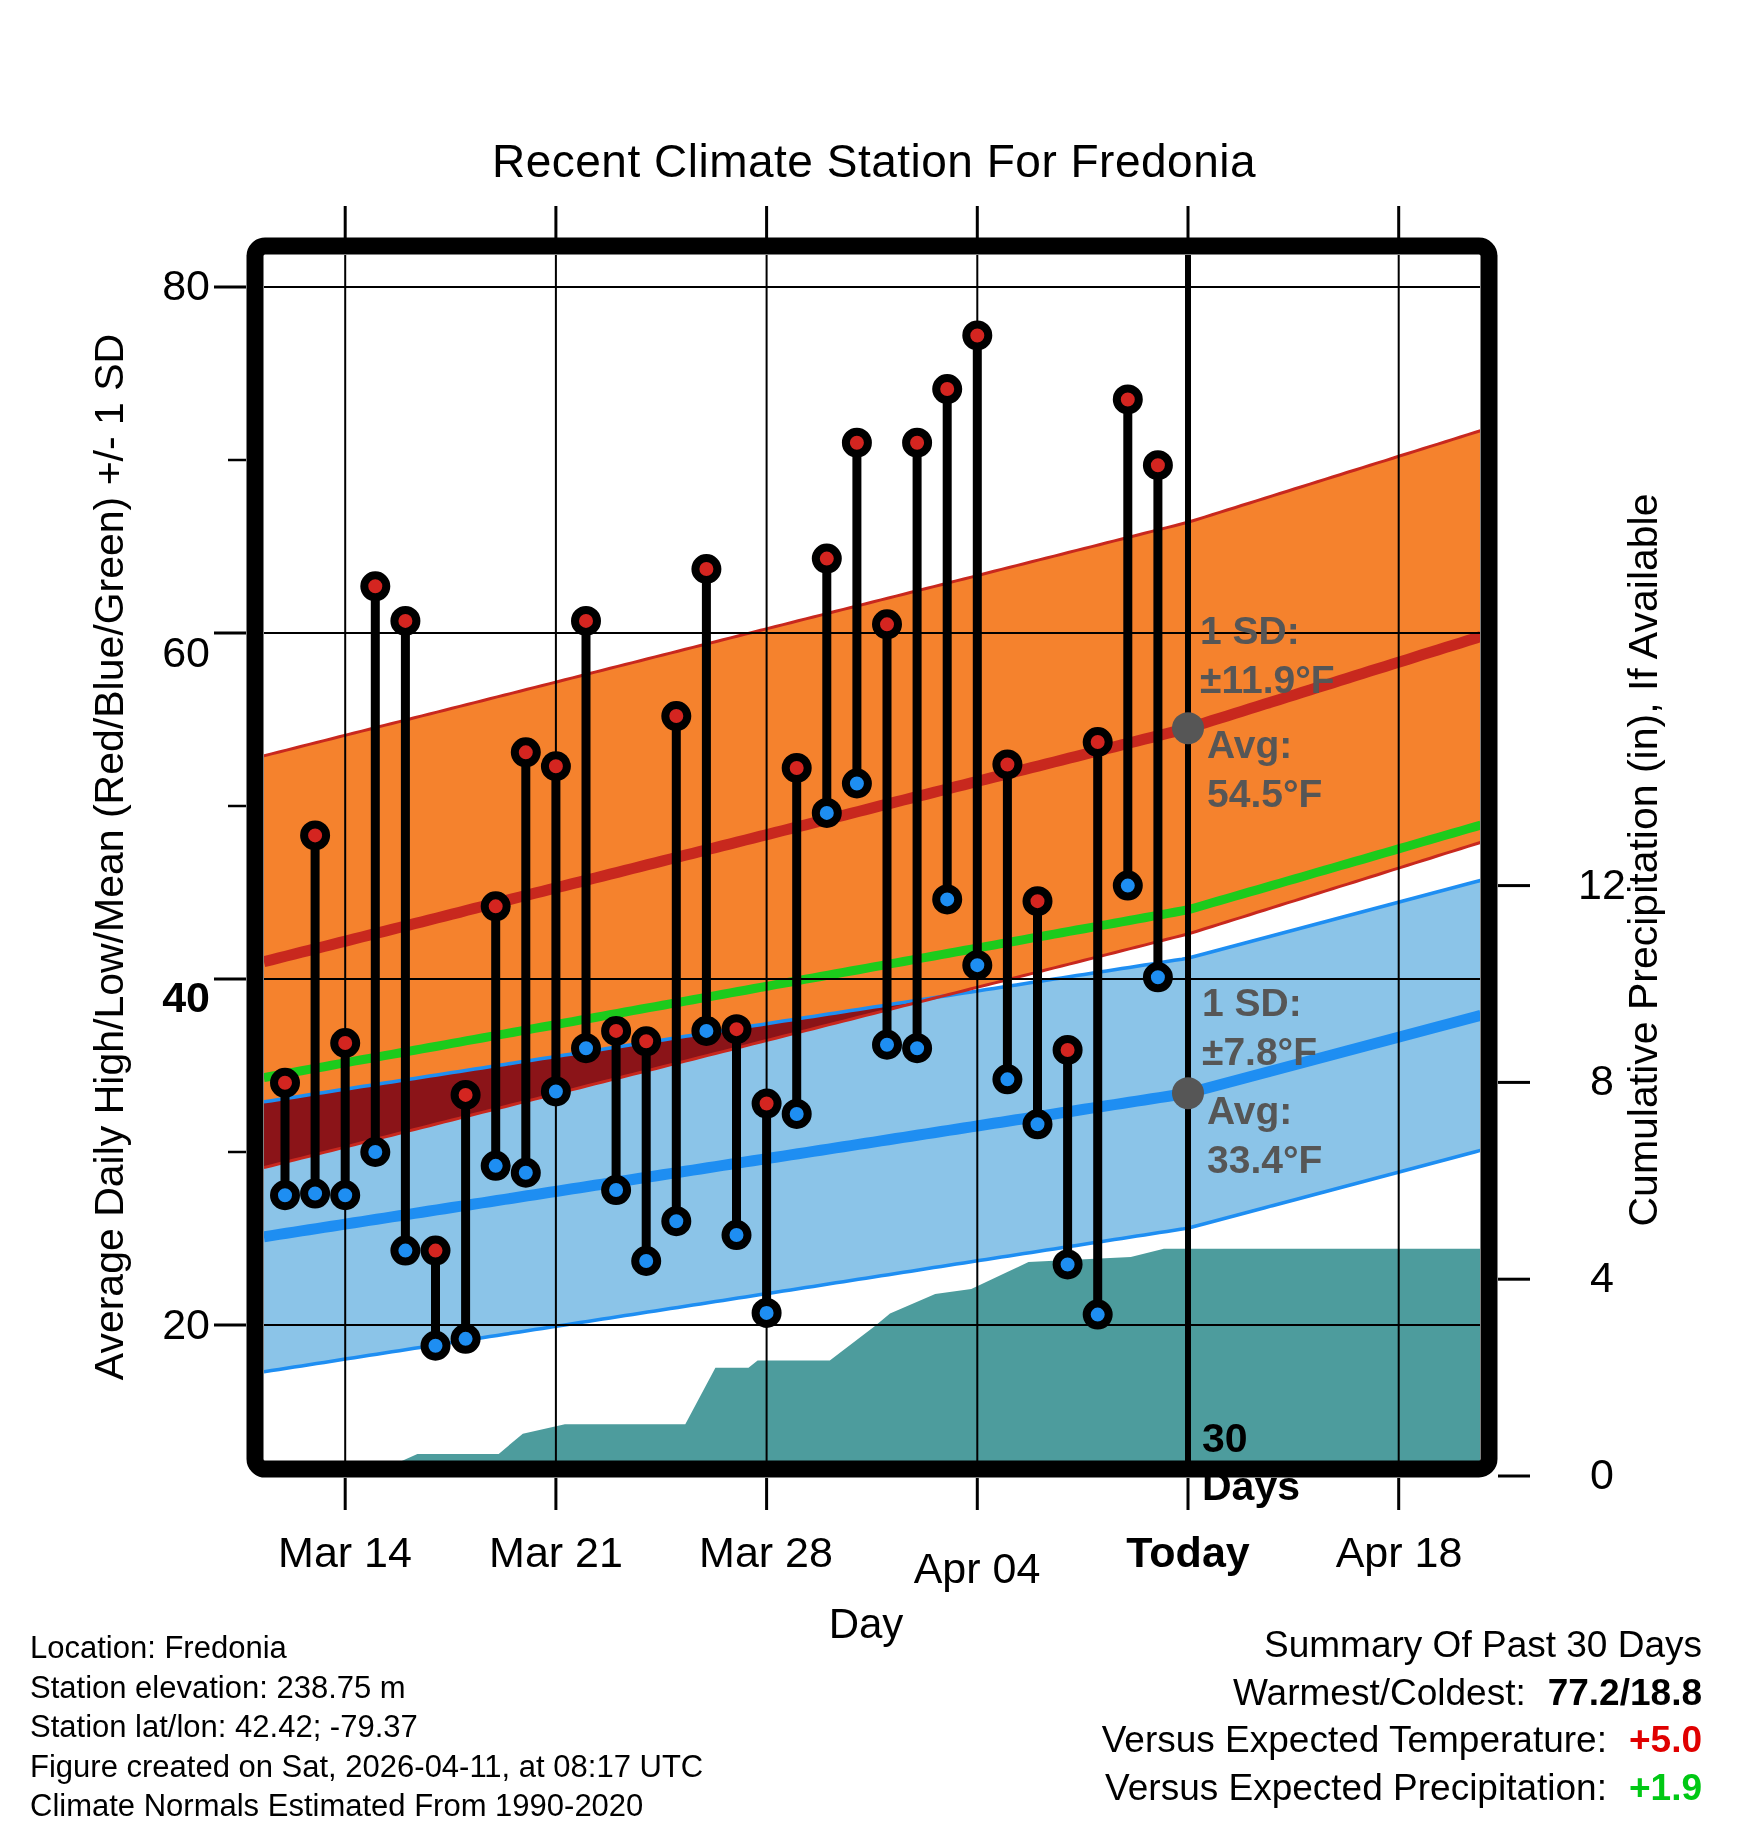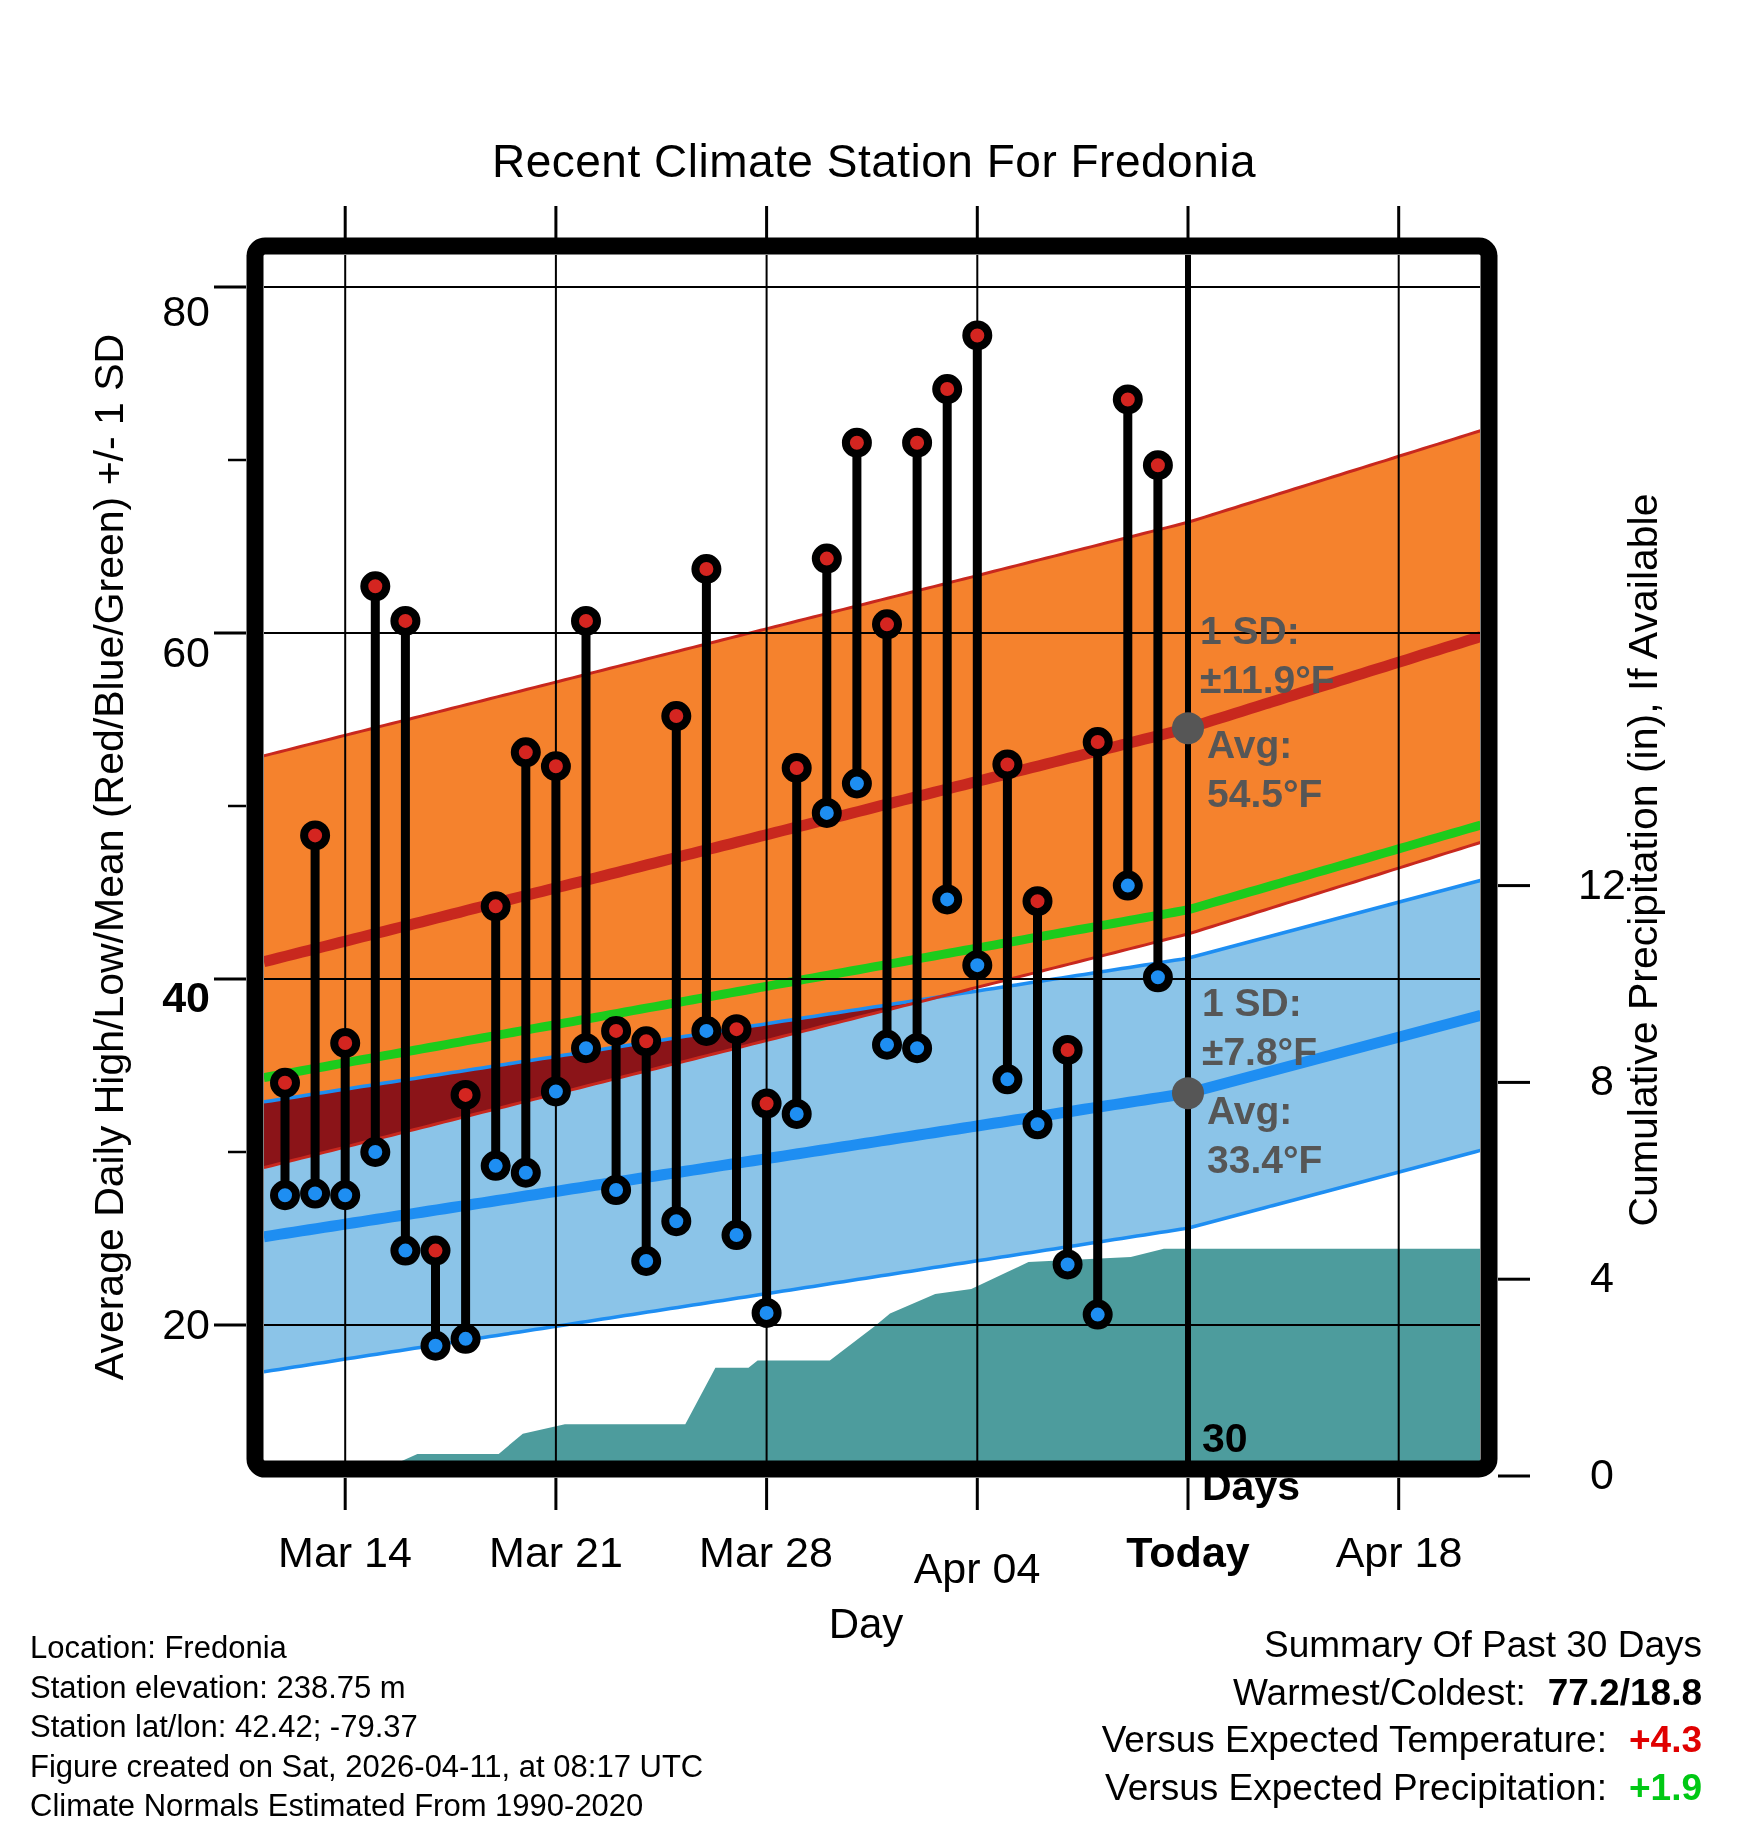--- a/index.html
+++ b/index.html
@@ -176,21 +176,21 @@
       <line x1="1498" y1="1279.2" x2="1530" y2="1279.2" stroke="#000" stroke-width="3"></line>
       <line x1="1498" y1="1476" x2="1530" y2="1476" stroke="#000" stroke-width="3"></line>
       <rect x="255" y="246" width="1234" height="1223" rx="10" fill="none" stroke="#000" stroke-width="17"></rect>
     </svg>
 
   <div class="abs title">Recent Climate Station For Fredonia</div>
 
   <div class="abs ytitle-left">Average Daily High/Low/Mean (Red/Blue/Green) +/- 1 SD</div>
   <div class="abs ytitle-right">Cumulative Precipitation (in), If Available</div>
 
-  <div class="abs ylab" style="left:60px;top:261px;margin-top:26px;">80</div>
+  <div class="abs ylab" style="left:60px;top:261px;">80</div>
   <div class="abs ylab" style="left:60px;top:607px;margin-top:21px;">60</div>
   <div class="abs ylab" style="left:60px;top:973px;font-weight:bold;">40</div>
   <div class="abs ylab" style="left:60px;top:1300px;">20</div>
 
   <div class="abs yrlab" style="left:1542px;top:860px;">12</div>
   <div class="abs yrlab" style="left:1542px;top:1056px;">8</div>
   <div class="abs yrlab" style="left:1542px;top:1253px;">4</div>
   <div class="abs yrlab" style="left:1542px;top:1450px;">0</div>
 
   <div class="abs xlab" style="left:235px;">Mar 14</div>
@@ -232,21 +232,21 @@
   </div>
 
   <div class="abs summary">
     <div>Summary Of Past 30 Days</div>
     <div class="srow">
       <span>Warmest/Coldest:</span>
       <span class="sv-bold">77.2/18.8</span>
     </div>
     <div class="srow">
       <span>Versus Expected Temperature:</span>
-      <span class="sv-red">+4.3</span>
+      <span class="sv-red">+5.0</span>
     </div>
     <div class="srow">
       <span>Versus Expected Precipitation:</span>
       <span class="sv-green">+1.9</span>
     </div>
   </div>
 
 </div>
 
 </body></html>

